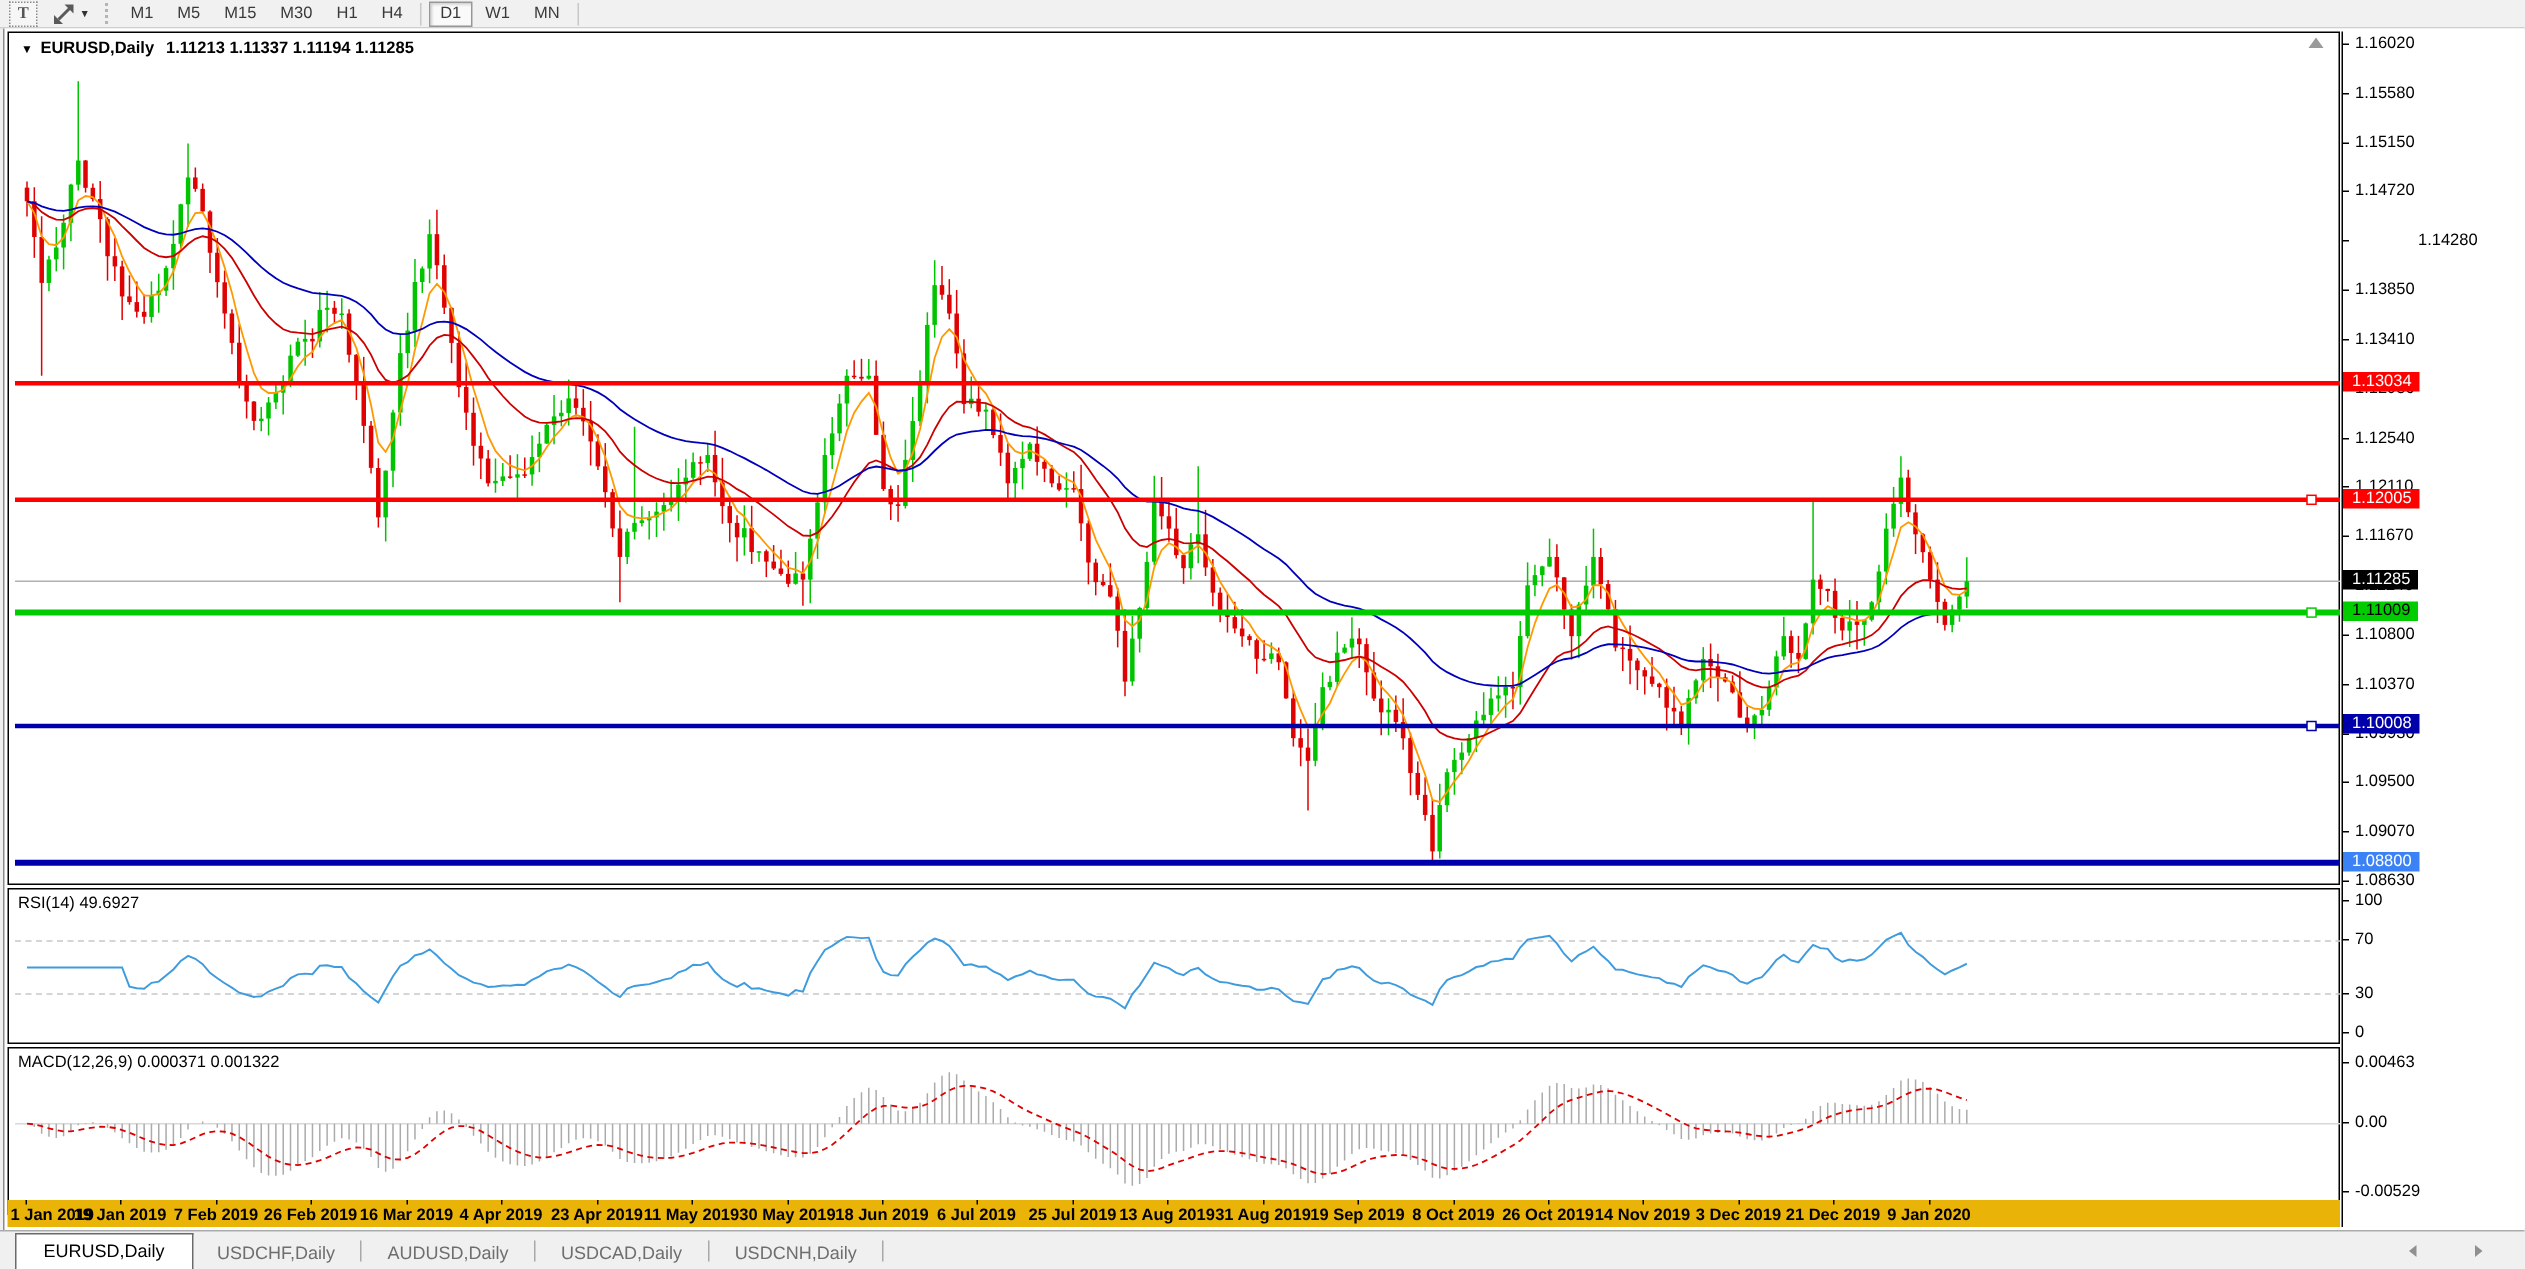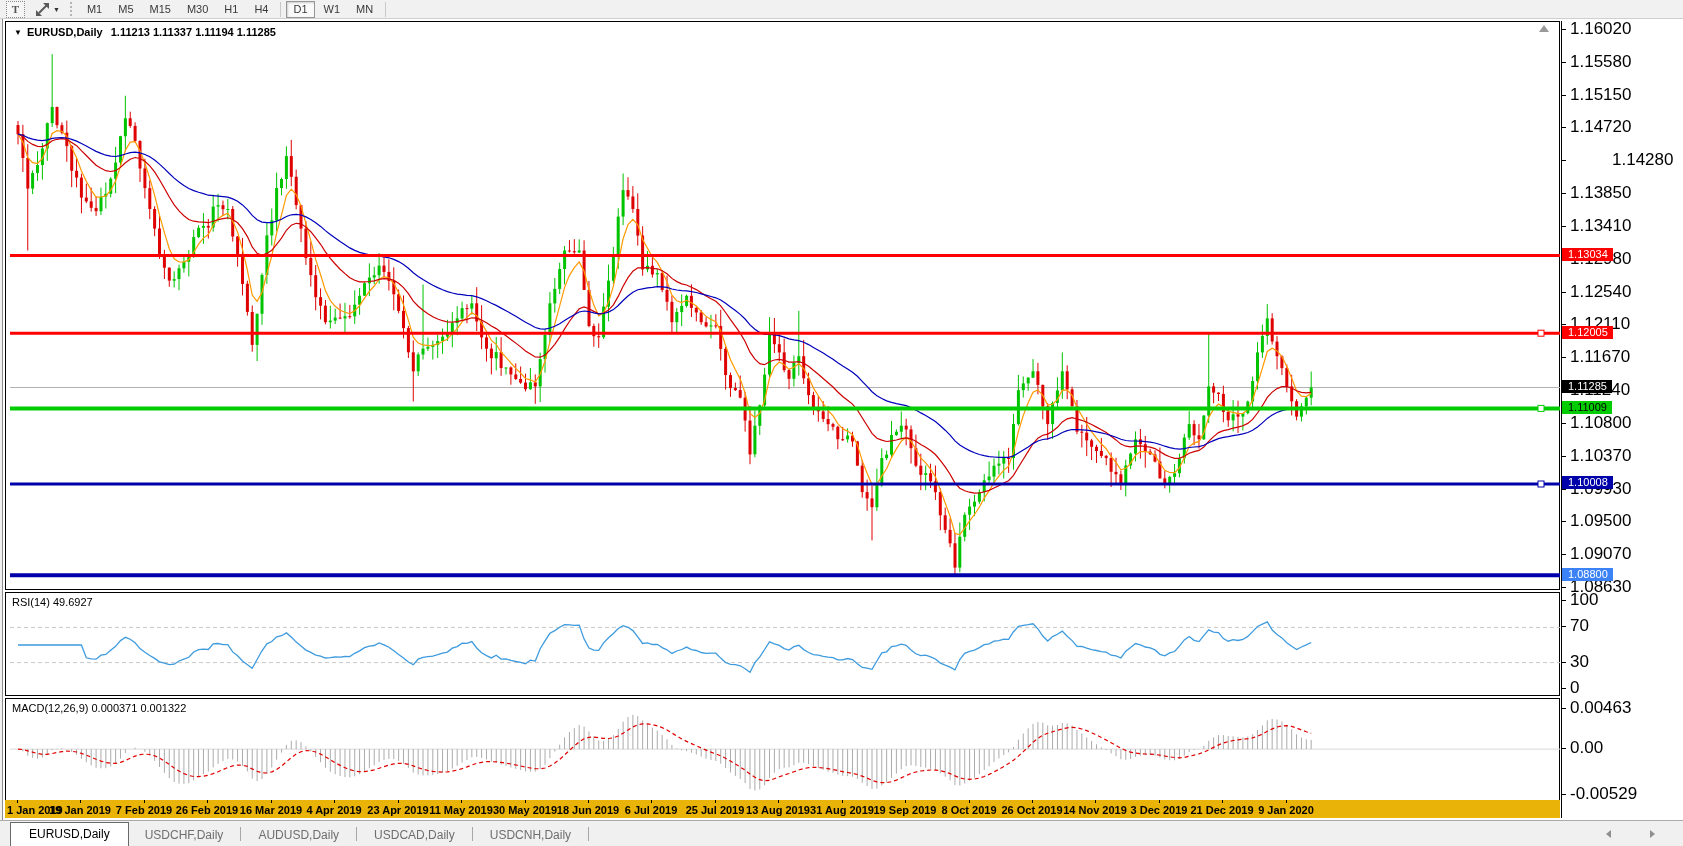--- a/index.html
+++ b/index.html
@@ -26,21 +26,21 @@
   .chart-header{position:absolute;left:8px;top:4px;font-size:11px;font-weight:700;color:#000;
     display:flex;align-items:center;white-space:pre;}
   .hdr-marker{font-size:8px;margin-right:5px;}
   .hdr-ohlc{margin-left:8px;font-weight:700;}
   .panel-label{position:absolute;left:6px;top:3px;font-size:11px;color:#000;}
   .corner-tri{position:absolute;right:10px;top:3px;width:0;height:0;
     border-left:5px solid transparent;border-right:5px solid transparent;border-bottom:7px solid #9a9a9a;}
   .axis-vline{position:absolute;left:1558px;top:2px;height:797px;width:0;border-left:1px solid #000;}
   .axis-col{position:absolute;left:1559px;top:2px;width:121px;height:797px;background:#fff;}
   .ptick{position:absolute;left:0;width:4px;height:1px;background:#000;}
-  .plabel{position:absolute;left:8px;height:12px;line-height:12px;font-size:17px;color:#000;white-space:nowrap;}
+  .plabel{position:absolute;left:8px;height:12px;line-height:12px;font-size:11px;color:#000;white-space:nowrap;}
   .ptag{position:absolute;left:0;height:13px;line-height:13px;font-size:11px;padding:0 5px 0 6px;white-space:nowrap;z-index:3;}
   .date-axis{position:absolute;left:2px;top:781px;width:1555px;height:18px;background:#eab308;font-weight:bold;}
   .dtick{position:absolute;top:0;width:1px;height:3px;background:#000;}
   .dlabel{position:absolute;top:4px;font-size:11px;color:#000;white-space:nowrap;}
   
   .tabbar{position:absolute;left:0;top:820px;width:1683px;height:26px;background:#f0f0f0;
     border-top:1px solid #ababab;display:flex;align-items:flex-end;padding-left:10px;box-sizing:border-box;}
   .tab{font-size:12px;padding:3px 16px 4px 16px;color:#6e6e6e;white-space:nowrap;}
   .tab.active{background:#fff;color:#000;border:1px solid #6a6a6a;border-bottom:none;padding:4px 18px 5px 18px;}
   .tab-sep{width:1px;height:14px;background:#a8a8a8;margin:0 1px 5px 1px;}

